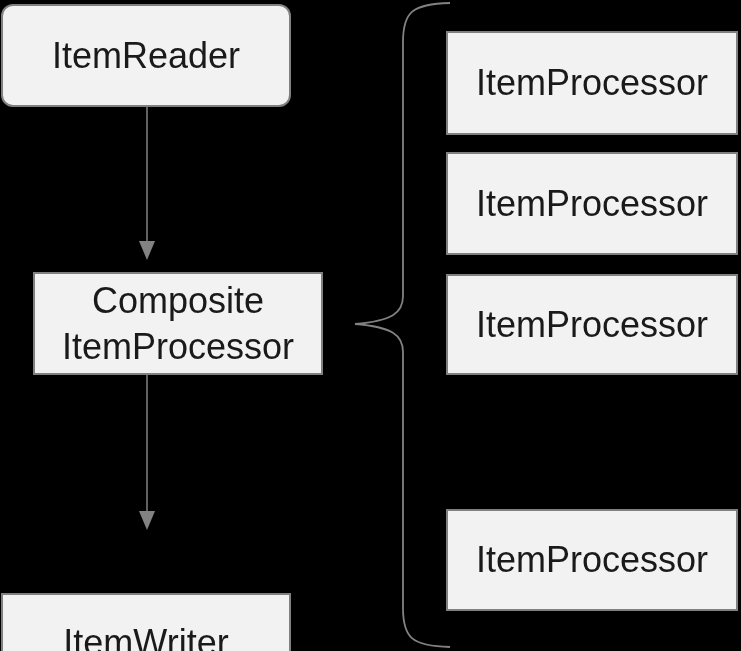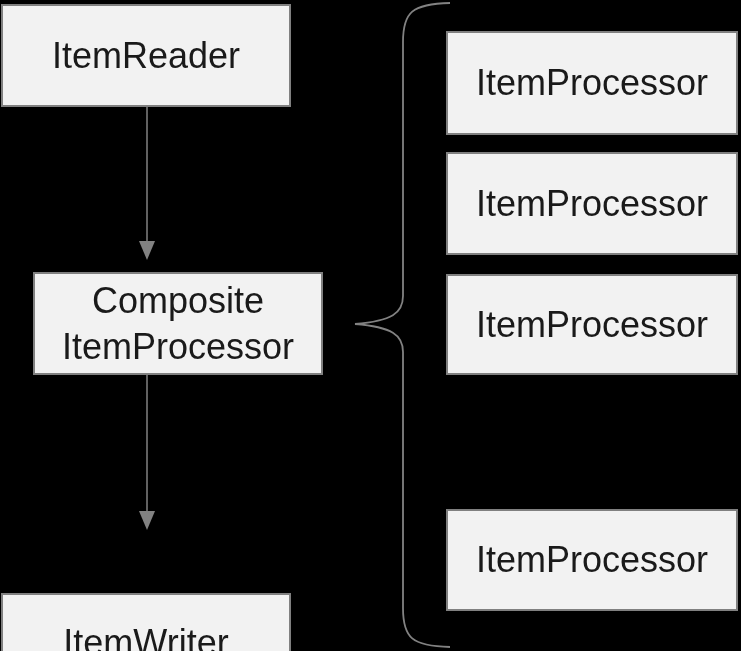--- a/index.html
+++ b/index.html
@@ -11,21 +11,21 @@
        font-family:"Liberation Sans", sans-serif;}
   .canvas{position:relative;width:741px;height:651px;background:var(--bg);}
   .connector-layer{position:absolute;left:0;top:0;width:741px;height:651px;
        pointer-events:none;}
   .node{position:absolute;box-sizing:border-box;
        background:var(--node-fill);border:2px solid var(--node-border);
        display:flex;align-items:center;justify-content:center;
        color:var(--node-text);font-size:36px;line-height:46px;
        text-align:center;white-space:pre-line;}
   
-  .node.item-reader   {left:1px;  top:4px;   width:290px; height:103px;}
+  .node.item-reader   {left:1px;  top:4px;   width:290px; height:103px;border-radius:12px;}
   .node.composite     {left:1px;  top:272px; width:290px; height:103px;margin-left:32px;}
   .node.item-writer   {left:1px;  top:547px; width:290px; height:100px;margin-top:46px;}
   
   .node.delegate-1    {left:446px; top:31px;  width:292px; height:104px;}
   .node.delegate-2    {left:446px; top:152px; width:292px; height:103px;}
   .node.delegate-3    {left:446px; top:274px; width:292px; height:101px;}
   .node.delegate-4    {left:446px; top:509px; width:292px; height:102px;}
 </style>
 </head>
 <body>

